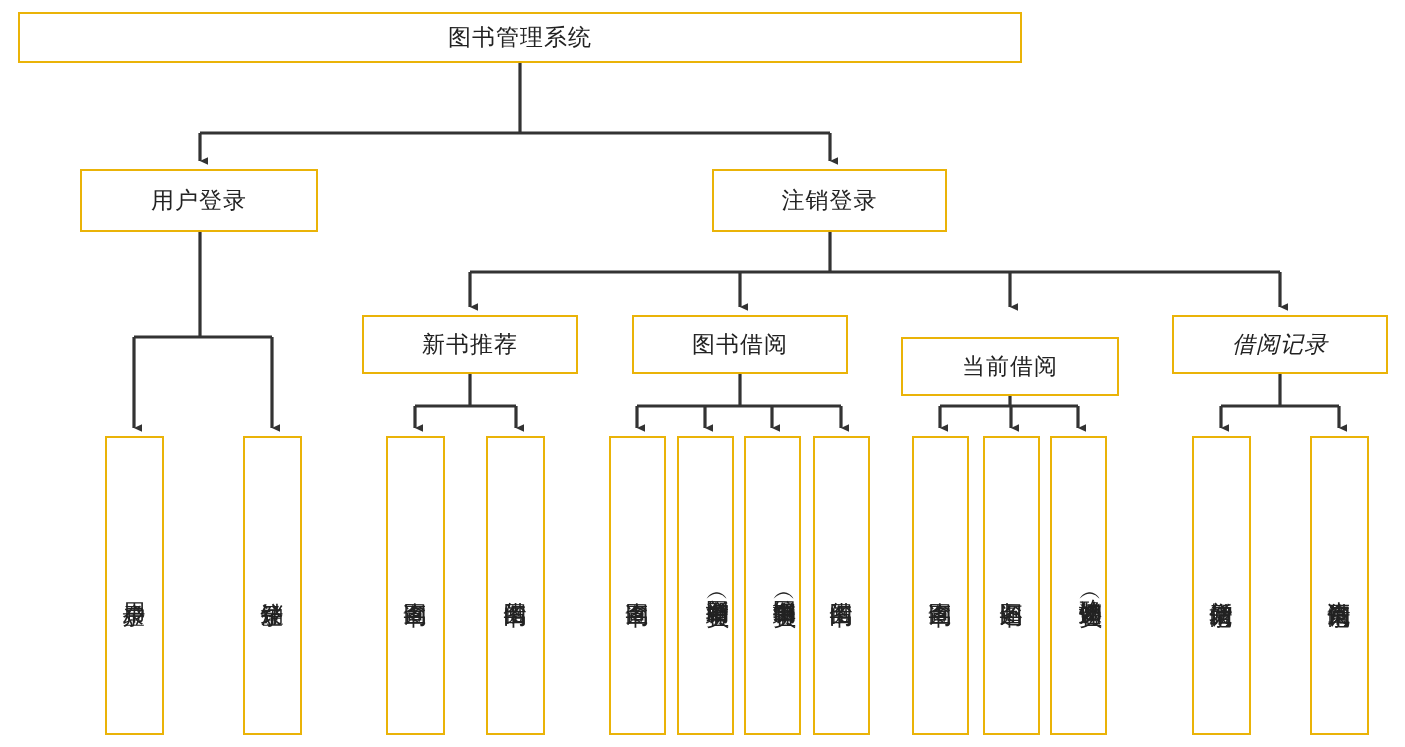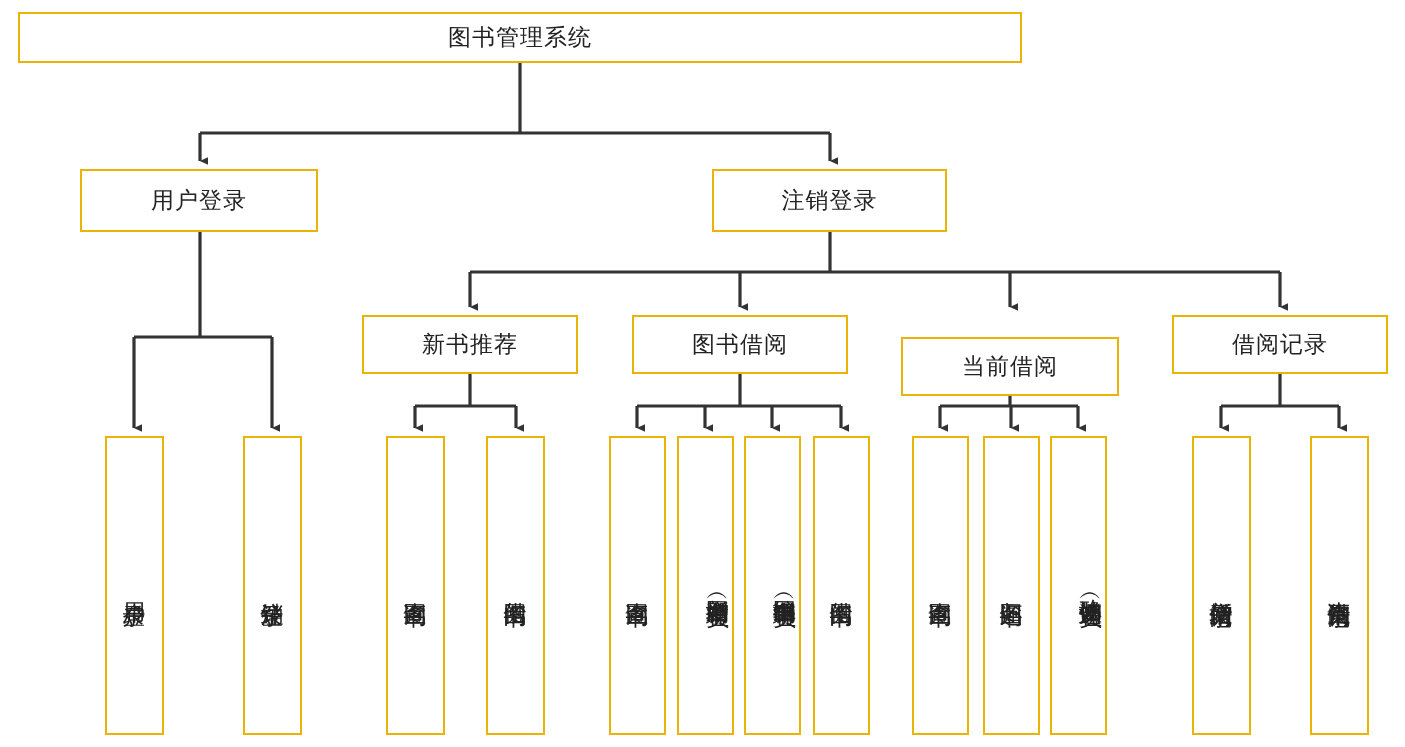--- a/index.html
+++ b/index.html
@@ -139,21 +139,21 @@
 
   <div class="node node-horizontal" style="left:632px; top:315px; width:216px; height:59px;">
     <span>图书借阅</span>
   </div>
   <div class="node node-horizontal" style="left:362px; top:315px; width:216px; height:59px;">
     <span>新书推荐</span>
   </div>
   <div class="node node-horizontal" style="left:901px; top:315px; width:218px; height:59px;margin-top:22px;">
     <span>当前借阅</span>
   </div>
-  <div class="node node-horizontal" style="left:1172px; top:315px; width:216px; height:59px;">
+  <div class="node node-horizontal" style="left:1172px; top:315px; width:216px; height:59px;font-style:italic;">
     <span>借阅记录</span>
   </div>
 
   <div class="node node-vertical" style="left:105px; top:436px; width:59px; height:299px;">
     <span class="vtext">用户登录</span>
   </div>
   <div class="node node-vertical" style="left:243px; top:436px; width:59px; height:299px;">
     <span class="vtext">注销登录</span>
   </div>
 

